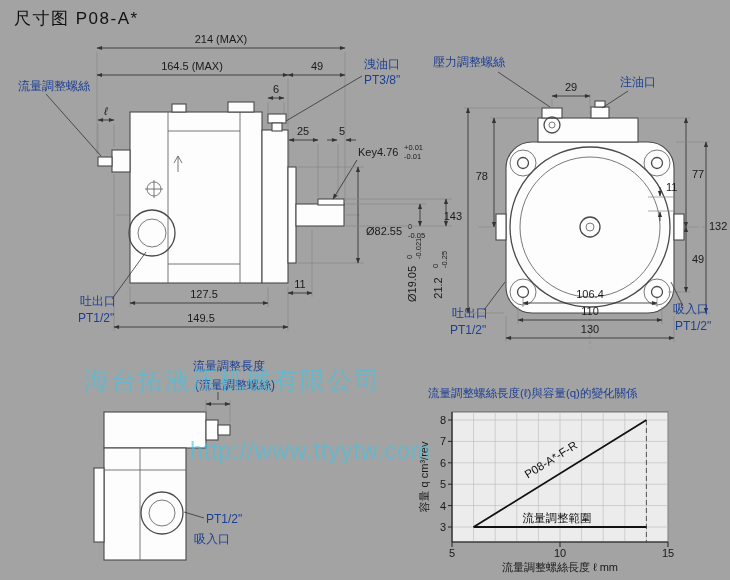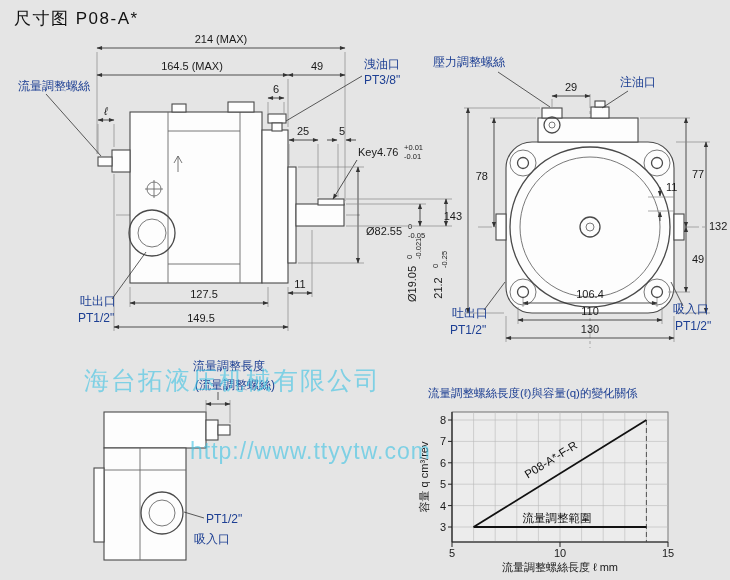--- a/index.html
+++ b/index.html
@@ -1,16 +1,16 @@
 <!DOCTYPE html>
 <html><head>
 <meta charset="utf-8">
 <style>
   html,body{margin:0;padding:0;background:#fff;}
-  .canvas{position:relative;width:730px;height:580px;background:#e5e5e5;overflow:hidden;
+  .canvas{position:relative;width:730px;height:580px;background:#a3a3a3;overflow:hidden;
           font-family:"Liberation Sans","DejaVu Sans",sans-serif;}
   svg{display:block;}
   svg text{font-family:"Liberation Sans","DejaVu Sans",sans-serif;}
   .ttl{font-size:17px;fill:#111;letter-spacing:1.5px;}
   .d{font-size:11px;fill:#1a1a1a;}
   .tol{font-size:7.5px;fill:#1a1a1a;}
   .cn{font-size:12px;fill:#1d3f93;}
   .cns{font-size:11.5px;fill:#1d3f93;}
   .o1{stroke:#4a4a4a;stroke-width:1.3;}
   .o2{stroke:#6a6a6a;stroke-width:0.9;}

